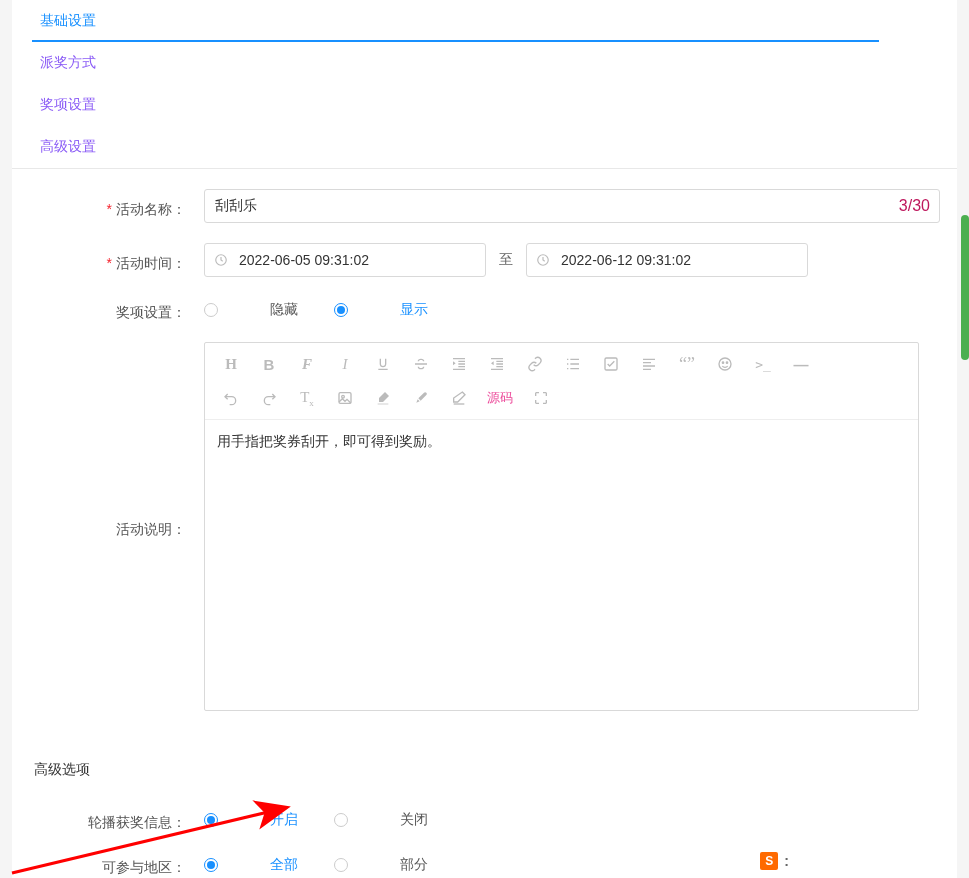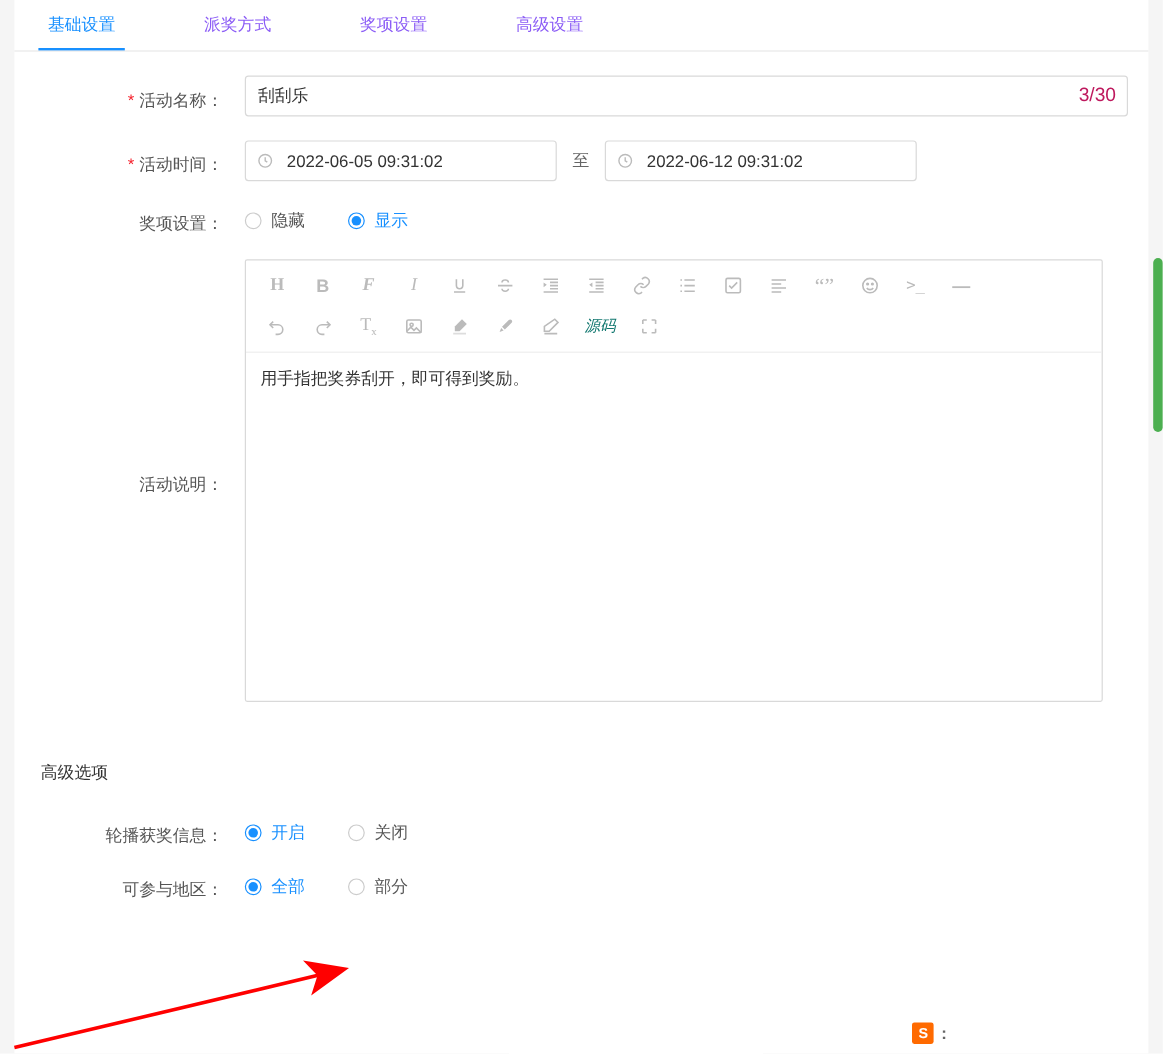--- a/index.html
+++ b/index.html
@@ -16,20 +16,21 @@
 .page {
   background: #fff;
   margin: 0 12px 0 12px;
   min-height: 878px;
   position: relative;
 }
 .tabs {
   display: flex;
   border-bottom: 1px solid #e8e8e8;
   padding: 0 20px;
+  flex-direction: column;
 }
 .tab {
   padding: 12px 8px 10px 8px;
   margin-right: 58px;
   cursor: pointer;
   font-size: 14px;
   color: #8b5cf6;
   border-bottom: 2px solid transparent;
   position: relative;
 }
@@ -74,21 +75,21 @@
 }
 .char-count {
   position: absolute;
   right: 10px;
   top: 50%;
   transform: translateY(-50%);
   color: #be185d;
   font-size: 16px;
 }
 .date-input {
-  width: 260px;
+  width: 282px;
   height: 34px;
   border: 1px solid #d9d9d9;
   border-radius: 3px;
   padding: 0 10px 0 34px;
   font-size: 14px;
   color: #333;
   outline: none;
   background: #fff;
 }
 .date-wrap { position: relative; }
@@ -100,20 +101,21 @@
   width: 14px; height: 14px;
   color: #bbb;
 }
 .to-label { width: 40px; text-align: center; color: #666; font-size: 14px; }
 .radio-group { display: flex; gap: 36px; }
 .radio {
   display: flex;
   align-items: center;
   cursor: pointer;
   font-size: 14px;
+  gap: 44px;
 }
 .radio-dot {
   width: 14px; height: 14px;
   border: 1px solid #ccc;
   border-radius: 50%;
   margin-right: 8px;
   position: relative;
   flex-shrink: 0;
 }
 .radio.checked .radio-dot { border-color: #1890ff; }
@@ -144,21 +146,21 @@
   width: 36px; height: 30px;
   display: flex;
   align-items: center;
   justify-content: center;
   cursor: pointer;
   color: #bbb;
   font-size: 15px;
   border-radius: 2px;
 }
 .tb-btn svg { width: 16px; height: 16px; }
-.tb-btn.text-btn { width: auto; padding: 0 8px; font-size: 13px; color: #0f766e; font-style: italic; }
+.tb-btn.text-btn { width: auto; padding: 0 8px; font-size: 13px; color: #ec4899; }
 .editor-body {
   min-height: 290px;
   padding: 10px 12px;
   font-size: 14px;
   color: #333;
   line-height: 1.6;
   outline: none;
 }
 .arrow-annotation {
   position: absolute;

